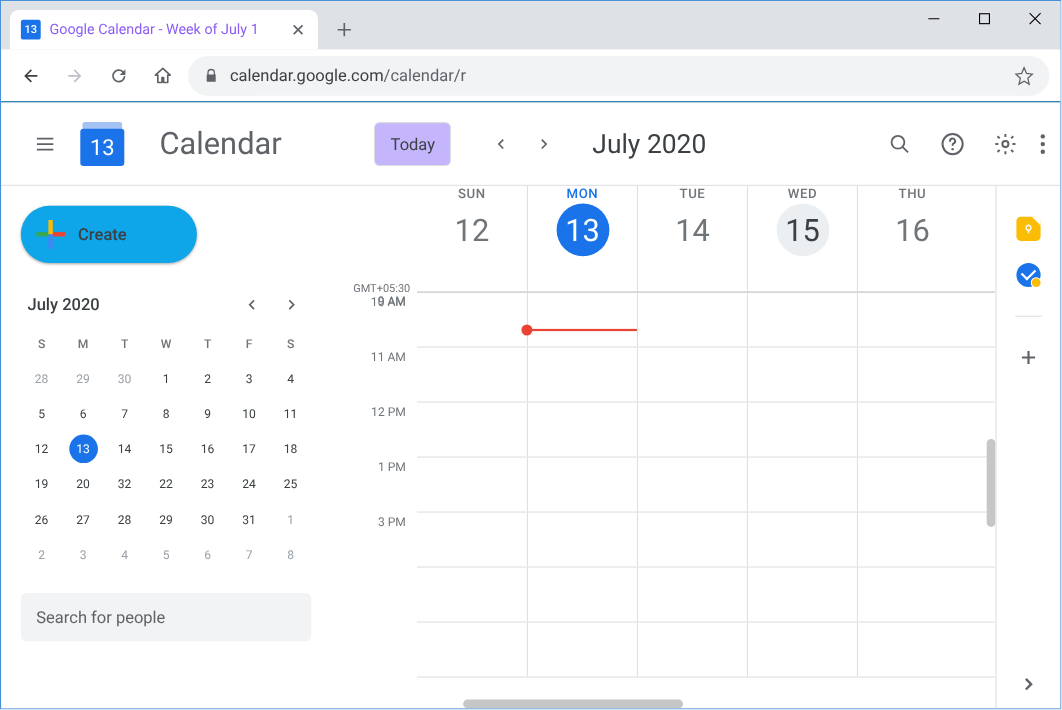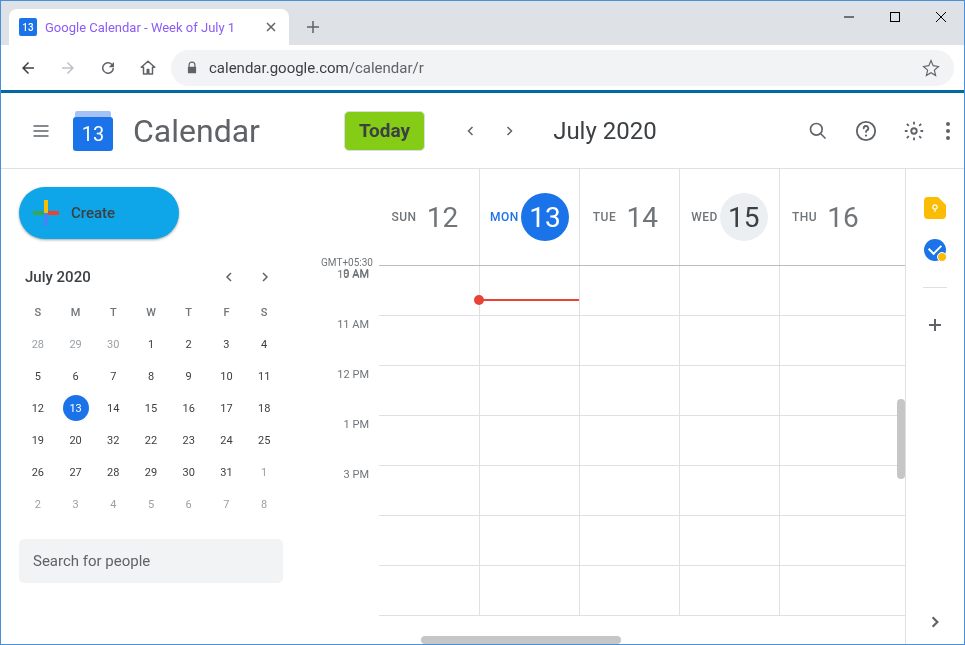--- a/index.html
+++ b/index.html
@@ -6,38 +6,38 @@
   html, body { width: 965px; height: 645px; overflow: hidden; background: #fff; }
   .window { width: 965px; height: 645px; border: 1px solid #4a90d9; display: flex; flex-direction: column; background: #fff; }
   .titlebar { height: 44px; background: #dee1e6; display: flex; align-items: flex-end; position: relative; }
   .tab { margin-left: 8px; height: 36px; background: #fff; border-radius: 8px 8px 0 0; display: flex; align-items: center; padding: 0 10px; gap: 8px; width: 280px; position: relative; }
   .favicon { width: 18px; height: 18px; background: #1a73e8; border-radius: 2px; display: flex; align-items: center; justify-content: center; color: #fff; font-size: 10px; font-weight: 500; }
   .tab-title { font-size: 13px; color: #8b5cf6; white-space: nowrap; overflow: hidden; text-overflow: ellipsis; flex: 1; }
   .tab-close { width: 16px; height: 16px; display: flex; align-items: center; justify-content: center; color: #5f6368; font-size: 14px; cursor: pointer; }
   .new-tab { width: 28px; height: 28px; display: flex; align-items: center; justify-content: center; color: #5f6368; font-size: 18px; margin-left: 10px; margin-bottom: 4px; cursor: pointer; }
   .win-controls { position: absolute; right: 0; top: 0; height: 36px; display: flex; }
   .win-btn { width: 46px; height: 32px; display: flex; align-items: center; justify-content: center; color: #000; cursor: pointer; }
-  .addrbar { height: 48px; background: #fff; display: flex; align-items: center; padding: 12px 10px; gap: 6px; border-bottom: 3px solid #0369a1; }
+  .addrbar { height: 48px; background: #fff; display: flex; align-items: center; padding: 12px 10px; gap: 6px; border-bottom: 1px solid #0369a1; }
   .nav-btn { width: 34px; height: 34px; display: flex; align-items: center; justify-content: center; color: #5f6368; cursor: pointer; border-radius: 50%; }
   .nav-btn.disabled { color: #bdc1c6; }
   .urlbox { flex: 1; height: 36px; background: #f1f3f4; border-radius: 18px; display: flex; align-items: center; padding: 0 14px; gap: 10px; }
   .lock { color: #5f6368; }
   .urltext { font-size: 15px; color: #3c4043; flex: 1; }
   .urltext .path { color: #5f6368; }
   .star { color: #5f6368; }
   
   .app { flex: 1; display: flex; flex-direction: column; overflow: hidden; }
   .app-header { height: 76px; display: flex; align-items: center; padding: 0 12px 0 20px; gap: 12px; border-bottom: 1px solid #e0e0e0; }
   .hamburger { width: 40px; height: 40px; display: flex; align-items: center; justify-content: center; color: #5f6368; cursor: pointer; }
   .logo { width: 44px; height: 44px; position: relative; }
   .logo-back { position: absolute; top: 2px; left: 2px; width: 36px; height: 8px; background: #a4c2f4; border-radius: 2px 2px 0 0; }
   .logo-main { position: absolute; top: 8px; left: 0; width: 40px; height: 34px; background: #1a73e8; border-radius: 3px; color: #fff; display: flex; align-items: center; justify-content: center; font-size: 20px; font-weight: 400; }
-  .app-title { font-size: 32px; color: #5f6368; margin-left: 4px; }
+  .app-title { font-size: 28px; color: #5f6368; margin-left: 16px; }
   .spacer-flex { width: 60px; }
-  .today-btn { height: 40px; border: 1px solid #dadce0; border-radius: 5px; padding: 0 14px; background: #84cc16; font-size: 19px; font-weight: 700; color: #3c4043; cursor: pointer; display: flex; align-items: center; }
+  .today-btn { height: 40px; border: 1px solid #dadce0; border-radius: 5px; padding: 0 14px; background: #c4b5fd; font-size: 15px; font-weight: 400; color: #3c4043; cursor: pointer; display: flex; align-items: center; }
   .nav-arrows { display: flex; gap: 2px; margin-left: 16px; }
   .arrow-btn { width: 36px; height: 36px; display: flex; align-items: center; justify-content: center; color: #5f6368; cursor: pointer; border-radius: 50%; }
   .period-label { font-size: 24px; color: #3c4043; margin-left: 14px; }
   .header-right { margin-left: auto; display: flex; align-items: center; gap: 8px; }
   .icon-btn { width: 40px; height: 40px; display: flex; align-items: center; justify-content: center; color: #5f6368; cursor: pointer; border-radius: 50%; }
   .view-select { height: 40px; border: 1px solid #dadce0; border-radius: 5px; padding: 0 8px 0 14px; font-size: 15px; color: #3c4043; display: flex; align-items: center; gap: 6px; cursor: pointer; }
   .dots { display: flex; flex-direction: column; gap: 3px; margin-left: 4px; padding-right:2px; }
   .dots span { width: 4px; height: 4px; background: #5f6368; border-radius: 50%; }
   
   .app-body { flex: 1; display: flex; overflow: hidden; }
@@ -63,21 +63,21 @@
   .mc-dim { color: #9aa0a6; }
   .mc-today { background: #1a73e8; color: #fff; width: 26px; height: 26px; margin: 2px auto; }
   .search-people { margin-top: 20px; height: 44px; background: #f1f3f4; border-radius: 5px; display: flex; align-items: center; padding: 0 14px; color: #5f6368; font-size: 15px; }
   
   .main { flex: 1; display: flex; overflow: hidden; position: relative; border-right: 1px solid #e0e0e0; }
   .timecol { width: 78px; padding-top: 92px; position: relative; }
   .tz { position: absolute; top: 88px; right: 6px; font-size: 10px; color: #70757a; }
   .timelabel { height: 50px; text-align: right; padding-right: 10px; font-size: 11px; color: #70757a; position: relative; top: -7px; }
   .daygrid { flex: 1; display: flex; flex-direction: column; overflow: hidden; }
   .dayheaders { display: flex; height: 96px; }
-  .daycol-head { flex: 0 0 100px; display: flex; flex-direction: row; align-items: center; justify-content: center; gap: 2px; border-left: 1px solid #e0e0e0; }
+  .daycol-head { flex: 0 0 100px; display: flex; flex-direction: column; align-items: center; gap: 2px; border-left: 1px solid #e0e0e0; }
   .daycol-head:first-child { border-left: none; }
   .dow { font-size: 12px; font-weight: 500; color: #70757a; letter-spacing: 0.5px; }
   .dnum { font-size: 28px; color: #70757a; width: 48px; height: 48px; border-radius: 50%; display: flex; align-items: center; justify-content: center; }
   .dow.today { color: #1a73e8; }
   .dnum.today { background: #1a73e8; color: #fff; }
   .dnum.hover { background: #eceff1; color: #3c4043; }
   .dayrows { flex: 1; position: relative; border-top: 1px solid #bdbdbd; overflow: hidden; }
   .row { height: 50px; border-bottom: 1px solid #e0e0e0; display: flex; }
   .cell { flex: 0 0 100px; border-left: 1px solid #e0e0e0; }
   .cell:first-child { border-left: none; }

